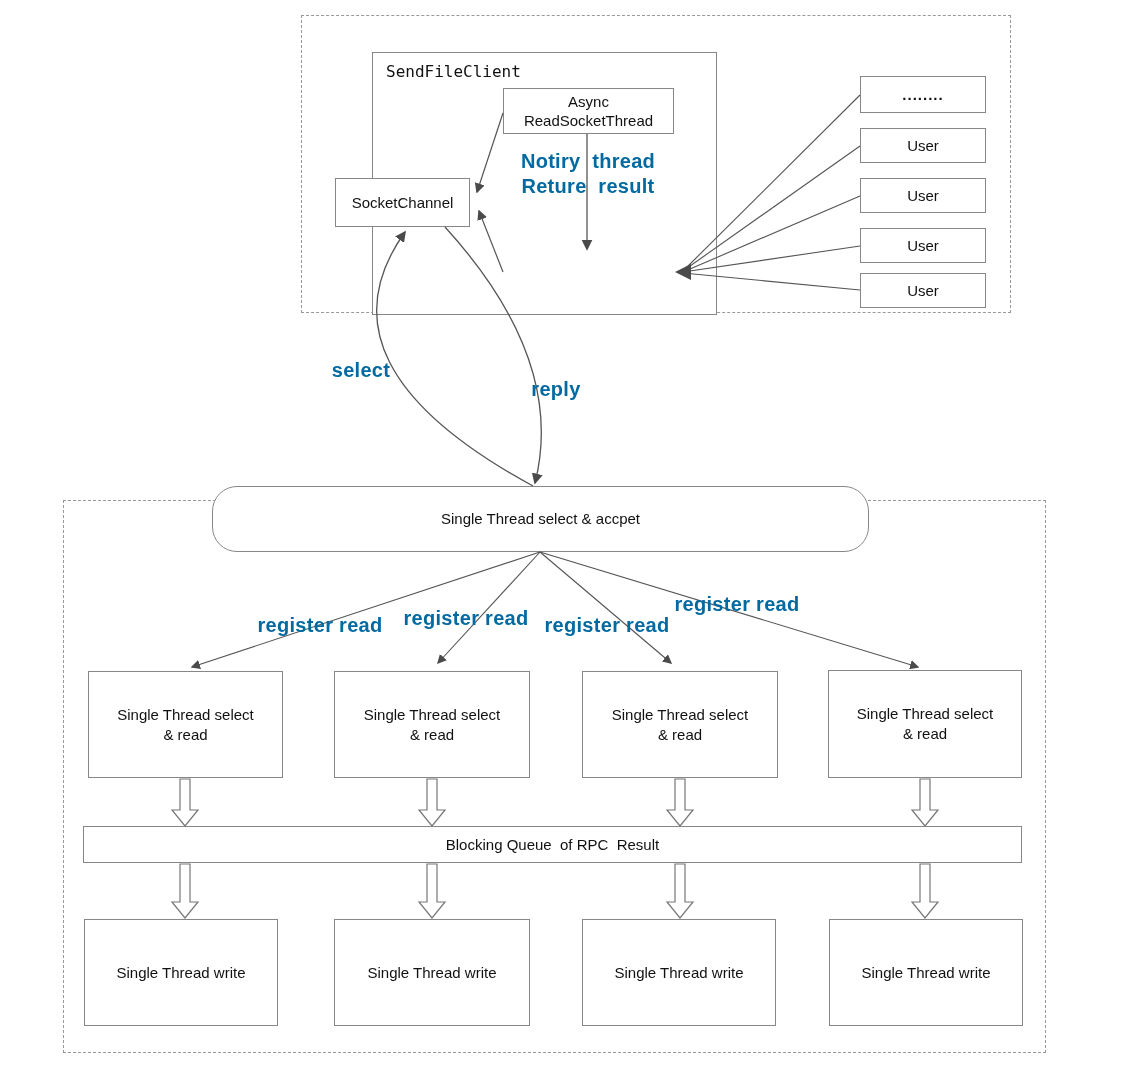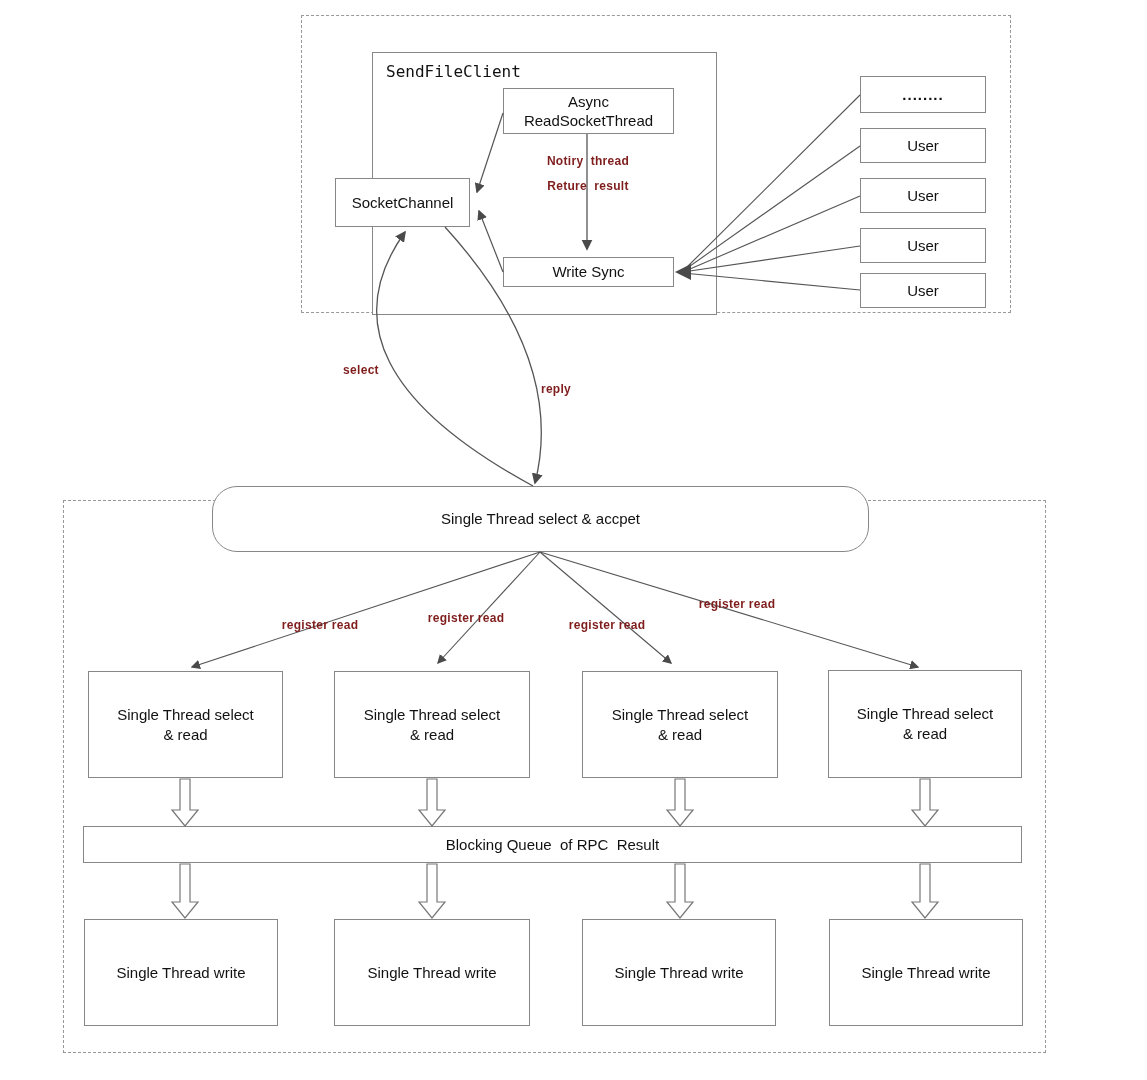--- a/index.html
+++ b/index.html
@@ -16,21 +16,21 @@
     display:flex; flex-direction:column; align-items:center; justify-content:center;
     font-size:15px; line-height:20px; color:#111; z-index:2; text-align:center;
   }
   .container-box { justify-content:flex-start; align-items:flex-start;margin-left:44px; }
   .mono-title {
     font-family:"DejaVu Sans Mono", monospace; font-size:16px; padding:9px 0 0 13px;
     color:#111;
   }
   svg.layer { position:absolute; left:0; top:0; z-index:3; }
   .hand {
-    position:absolute; font-weight:bold; font-size:12px; color:#7f1d1d; z-index:4;
+    position:absolute; font-weight:bold; font-size:20px; color:#0369a1; z-index:4;
     white-space:pre; text-align:right; letter-spacing:0.3px;
   }
   .center-anchor { transform:translate(-50%,-50%); }
   .pre { white-space:pre; }
 </style>
 </head>
 <body>
 
 <div class="canvas">
 
@@ -43,23 +43,20 @@
 
   <div class="box" style="left:503px; top:88px; width:171px; height:46px; line-height:19px;">
     <div>Async</div>
     <div>ReadSocketThread</div>
   </div>
 
   <div class="box" style="left:335px; top:178px; width:135px; height:49px;">
     <div>SocketChannel</div>
   </div>
 
-  <div class="box" style="left:503px; top:257px; width:171px; height:30px;">
-    <div>Write Sync</div>
-  </div>
 
   <div class="hand center-anchor" style="left:588px; top:161px;">Notiry  thread</div>
   <div class="hand center-anchor" style="left:588px; top:186px;">Reture  result</div>
 
   <div class="box" style="left:860px; top:76px; width:126px; height:37px; font-weight:bold; letter-spacing:1px;">
     <div>........</div>
   </div>
   <div class="box" style="left:860px; top:128px; width:126px; height:35px;">
     <div>User</div>
   </div>

